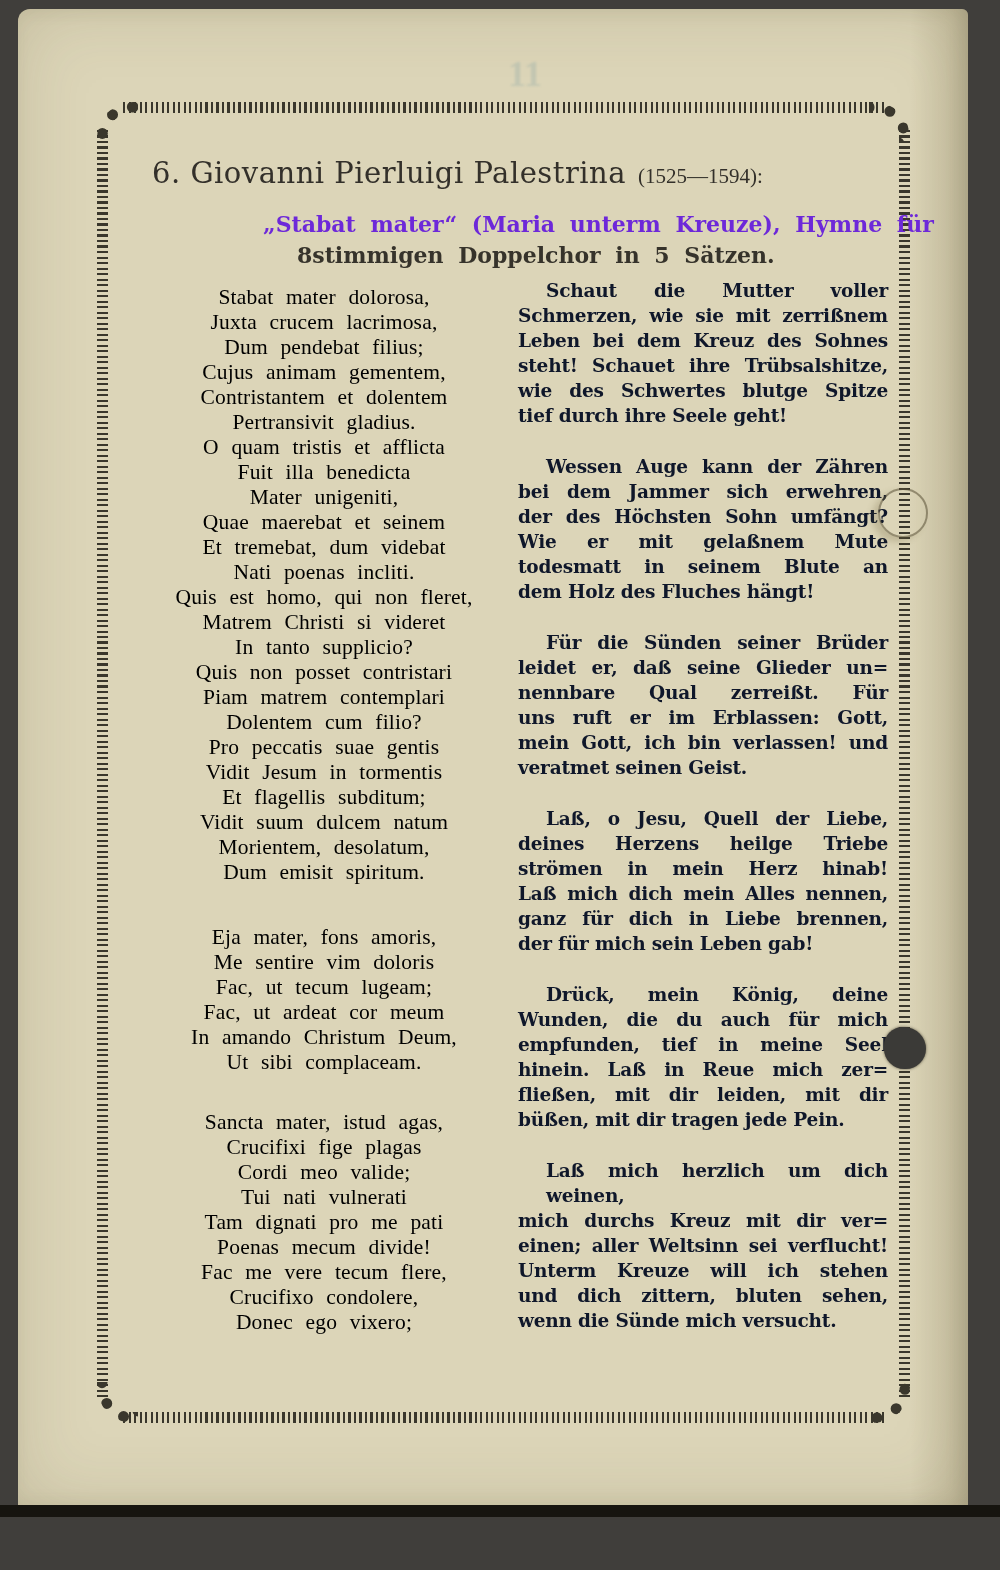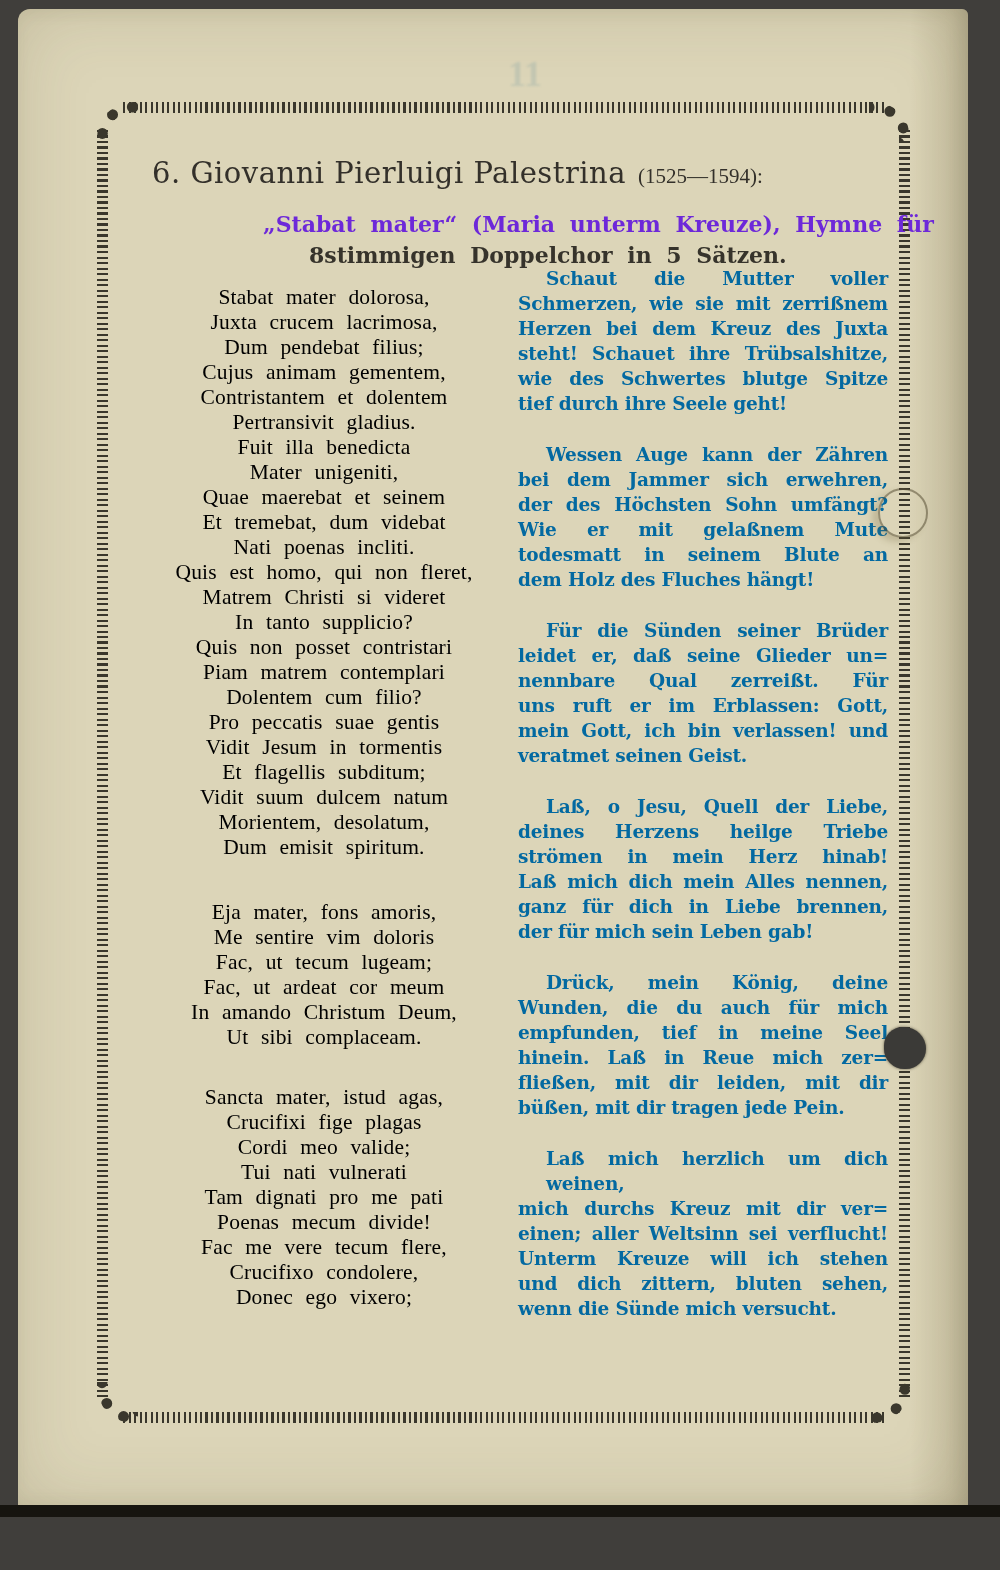--- a/index.html
+++ b/index.html
@@ -37,30 +37,30 @@
   .corner.tl { left:0; top:0; border-top-width:11px; border-left-width:11px; border-top-left-radius:36px; }
   .corner.tr { right:0; top:0; border-top-width:11px; border-right-width:11px; border-top-right-radius:36px; }
   .corner.bl { left:0; bottom:0; border-bottom-width:11px; border-left-width:11px; border-bottom-left-radius:36px; }
   .corner.br { right:0; bottom:0; border-bottom-width:11px; border-right-width:11px; border-bottom-right-radius:36px; }
   
   .heading { position:absolute; left:134px; top:147px; width:700px; white-space:nowrap; color:#33302a; }
   .heading .main { font-family:"DejaVu Serif", serif; font-weight:normal; font-size:29px; letter-spacing:.5px; }
   .heading .dates { font-family:"Liberation Serif", serif; font-size:21px; font-weight:normal; margin-left:8px; }
   .subtitle1 { position:absolute; left:245px; top:202px; font-family:"DejaVu Serif", serif;
     font-weight:bold; font-size:22px; color:#6d28d9; word-spacing:7px; white-space:nowrap; }
-  .subtitle2 { position:absolute; left:291px; top:233px; font-family:"DejaVu Serif", serif;
+  .subtitle2 { position:absolute; left:279px; top:233px; font-family:"DejaVu Serif", serif;
     font-weight:bold; font-size:22px; color:#36332b; word-spacing:7px; white-space:nowrap; }
   
   .latin-col { position:absolute; left:127px; top:276px; width:358px; color:#000000;text-align:center; }
   .stanza { margin:0 0 0 0; }
   .stanza div { font-size:21.5px; line-height:25px; word-spacing:7px; letter-spacing:.2px; white-space:nowrap; }
   .stanza.s2 { margin-top:40px; }
   .stanza.s3 { margin-top:35px; }
   
-  .german-col { position:absolute; left:500px; top:257px; width:370px; color:#0369a1; }
+  .german-col { position:absolute; left:500px; top:269px; width:370px; color:#0f172a; }
   .gpara { margin-bottom:26px; }
   .gpara.last { }
   .gpara div {
     font-family:"DejaVu Serif", serif; font-weight:bold; font-size:18.5px; line-height:25px;
     text-align:justify; text-align-last:justify; letter-spacing:-0.2px;
   }
   .gpara div:first-child { padding-left:28px; }
   .gpara div:last-child { text-align:left; text-align-last:left; }
   
   .seal-ring { position:absolute; left:860px; top:479px; width:46px; height:46px; border-radius:50%;
@@ -109,20 +109,21 @@
     <div class="subtitle2">8stimmigen Doppelchor in 5 Sätzen.</div>
 
     <div class="latin-col">
       <div class="stanza s1">
           <div>Stabat mater dolorosa,</div>
           <div>Juxta crucem lacrimosa,</div>
           <div>Dum pendebat filius;</div>
           <div>Cujus animam gementem,</div>
           <div>Contristantem et dolentem</div>
           <div>Pertransivit gladius.</div>
+          <div>O quam tristis et afflicta</div>
           <div>Fuit illa benedicta</div>
           <div>Mater unigeniti,</div>
           <div>Quae maerebat et seinem</div>
           <div>Et tremebat, dum videbat</div>
           <div>Nati poenas incliti.</div>
           <div>Quis est homo, qui non fleret,</div>
           <div>Matrem Christi si videret</div>
           <div>In tanto supplicio?</div>
           <div>Quis non posset contristari</div>
           <div>Piam matrem contemplari</div>
@@ -152,21 +153,21 @@
           <div>Fac me vere tecum flere,</div>
           <div>Crucifixo condolere,</div>
           <div>Donec ego vixero;</div>
         </div>
     </div>
 
     <div class="german-col">
       <div class="gpara">
           <div>Schaut die Mutter voller</div>
           <div>Schmerzen, wie sie mit zerrißnem</div>
-          <div>Herzen bei dem Kreuz des Juxta</div>
+          <div>Leben bei dem Kreuz des Sohnes</div>
           <div>steht! Schauet ihre Trübsalshitze,</div>
           <div>wie des Schwertes blutge Spitze</div>
           <div>tief durch ihre Seele geht!</div>
         </div>
       <div class="gpara">
           <div>Wessen Auge kann der Zähren</div>
           <div>bei dem Jammer sich erwehren,</div>
           <div>der des Höchsten Sohn umfängt?</div>
           <div>Wie er mit gelaßnem Mute</div>
           <div>todesmatt in seinem Blute an</div>

